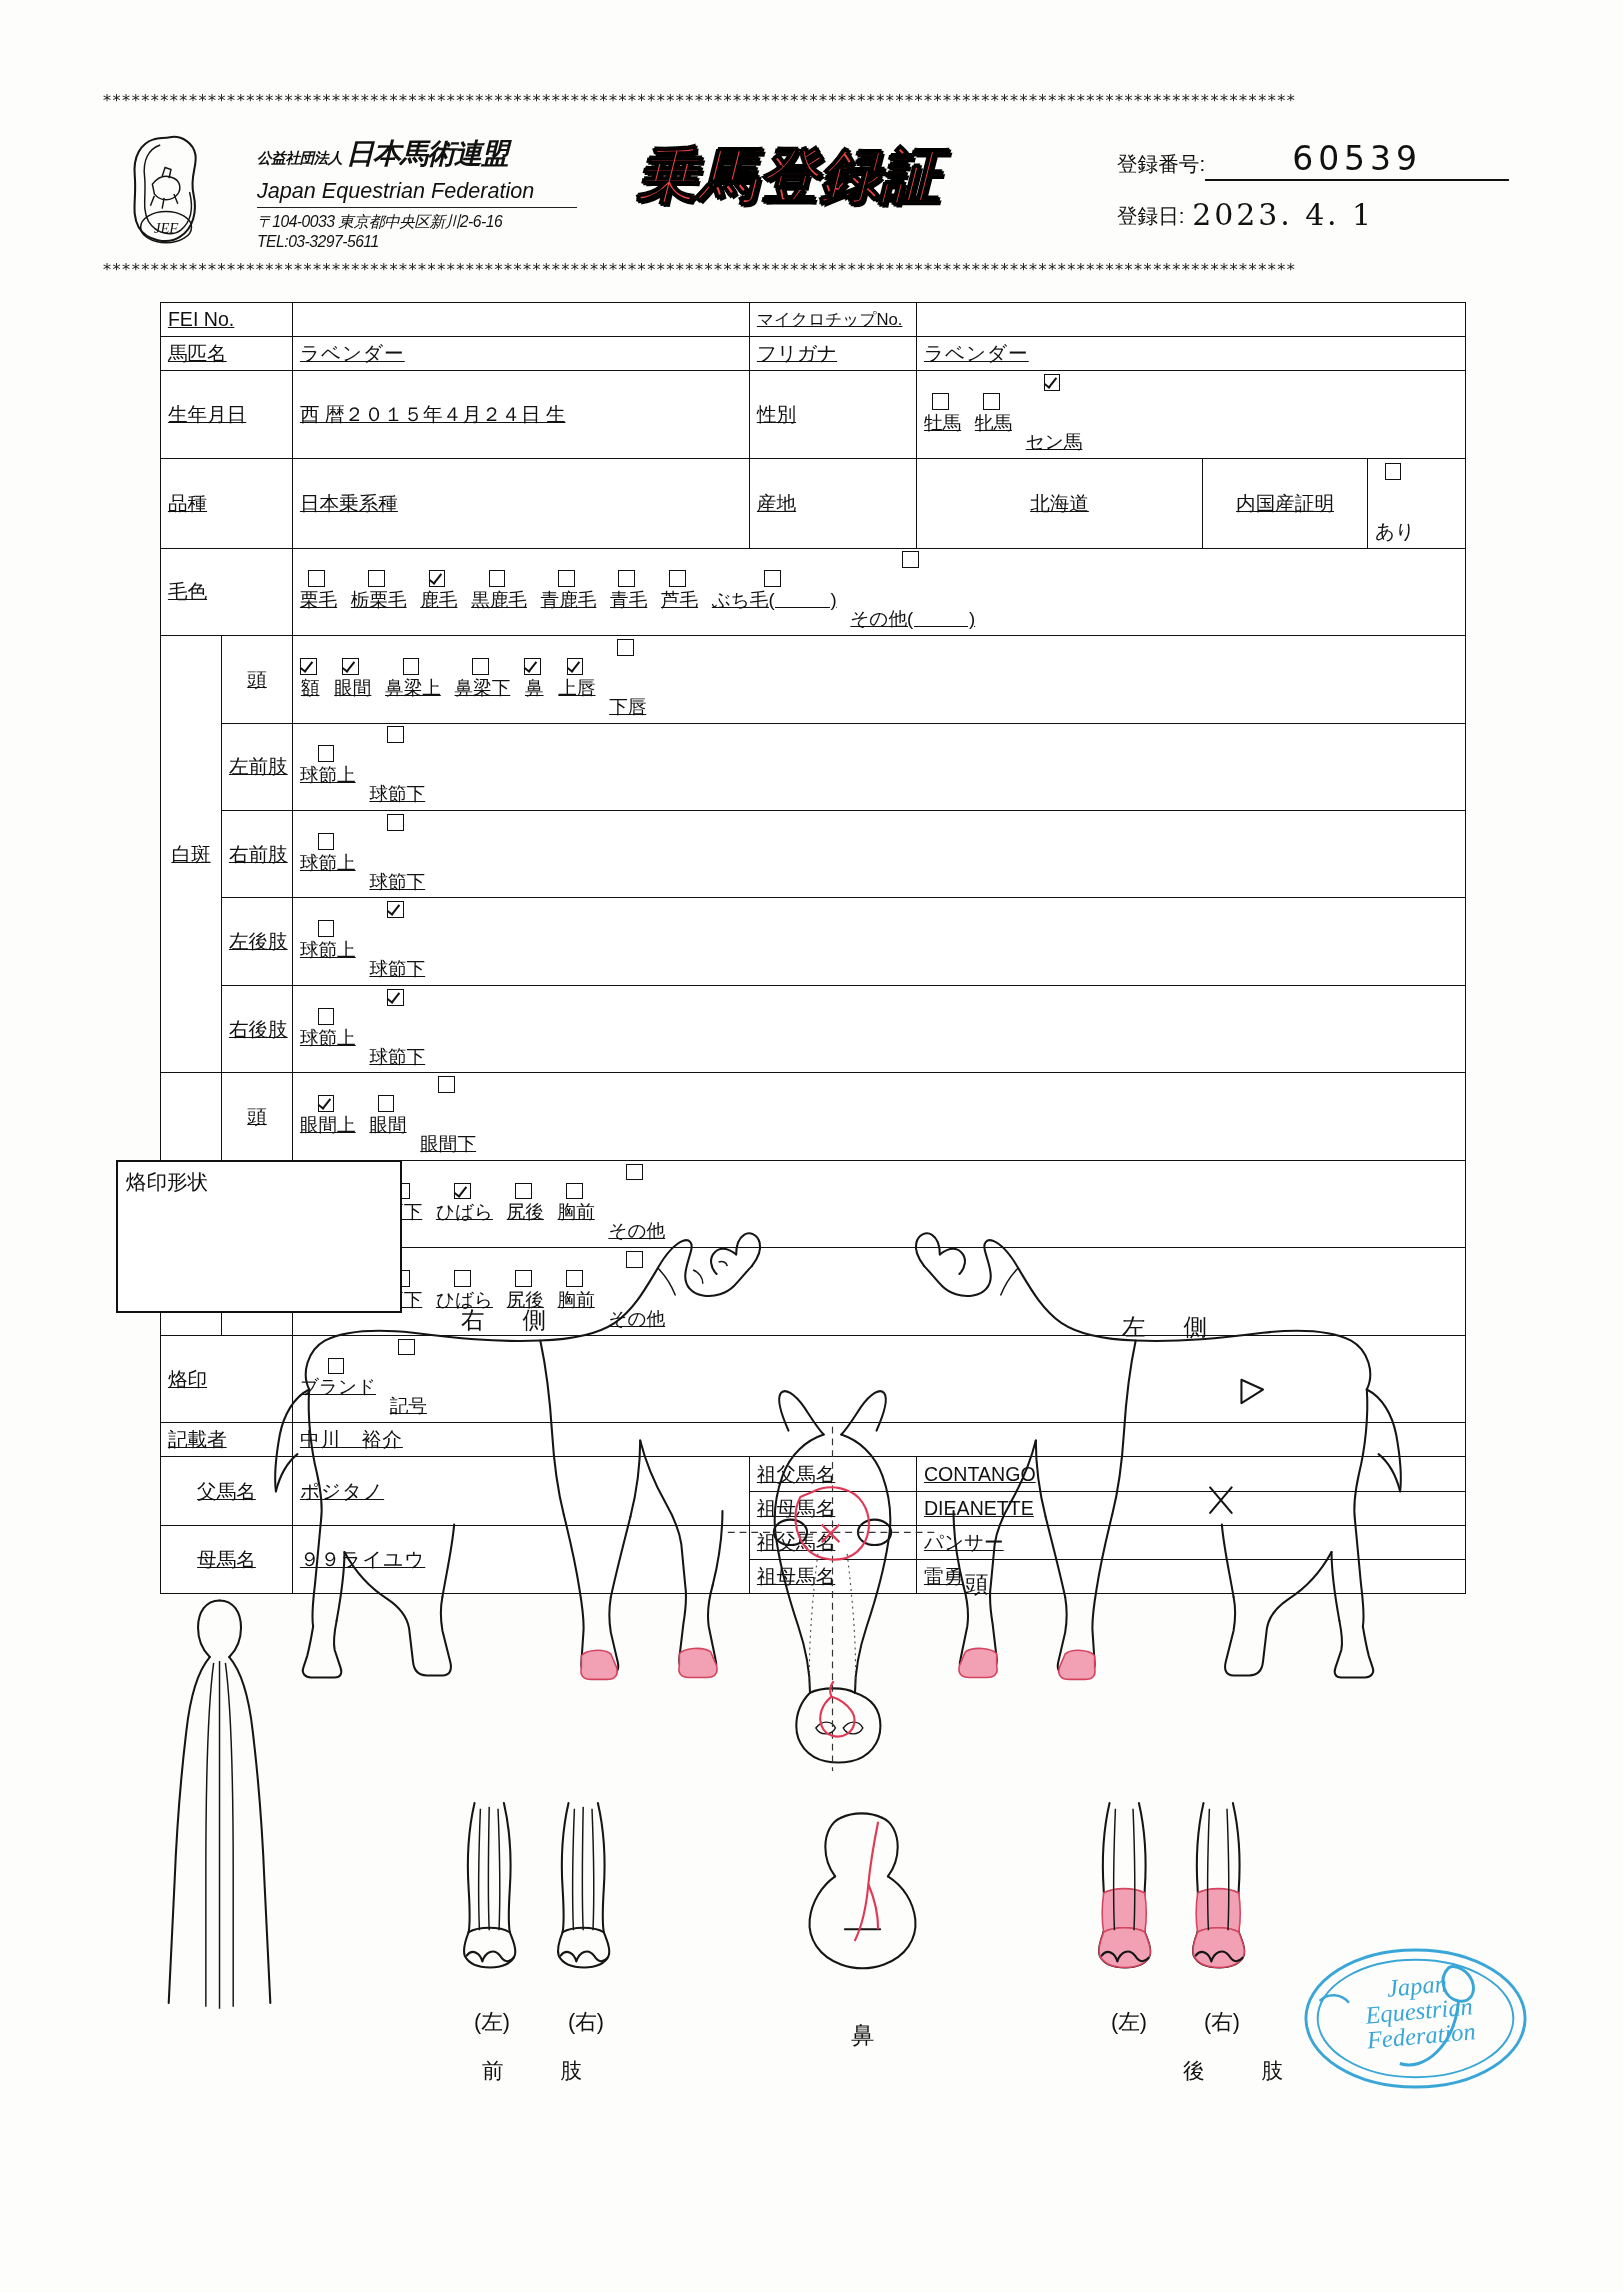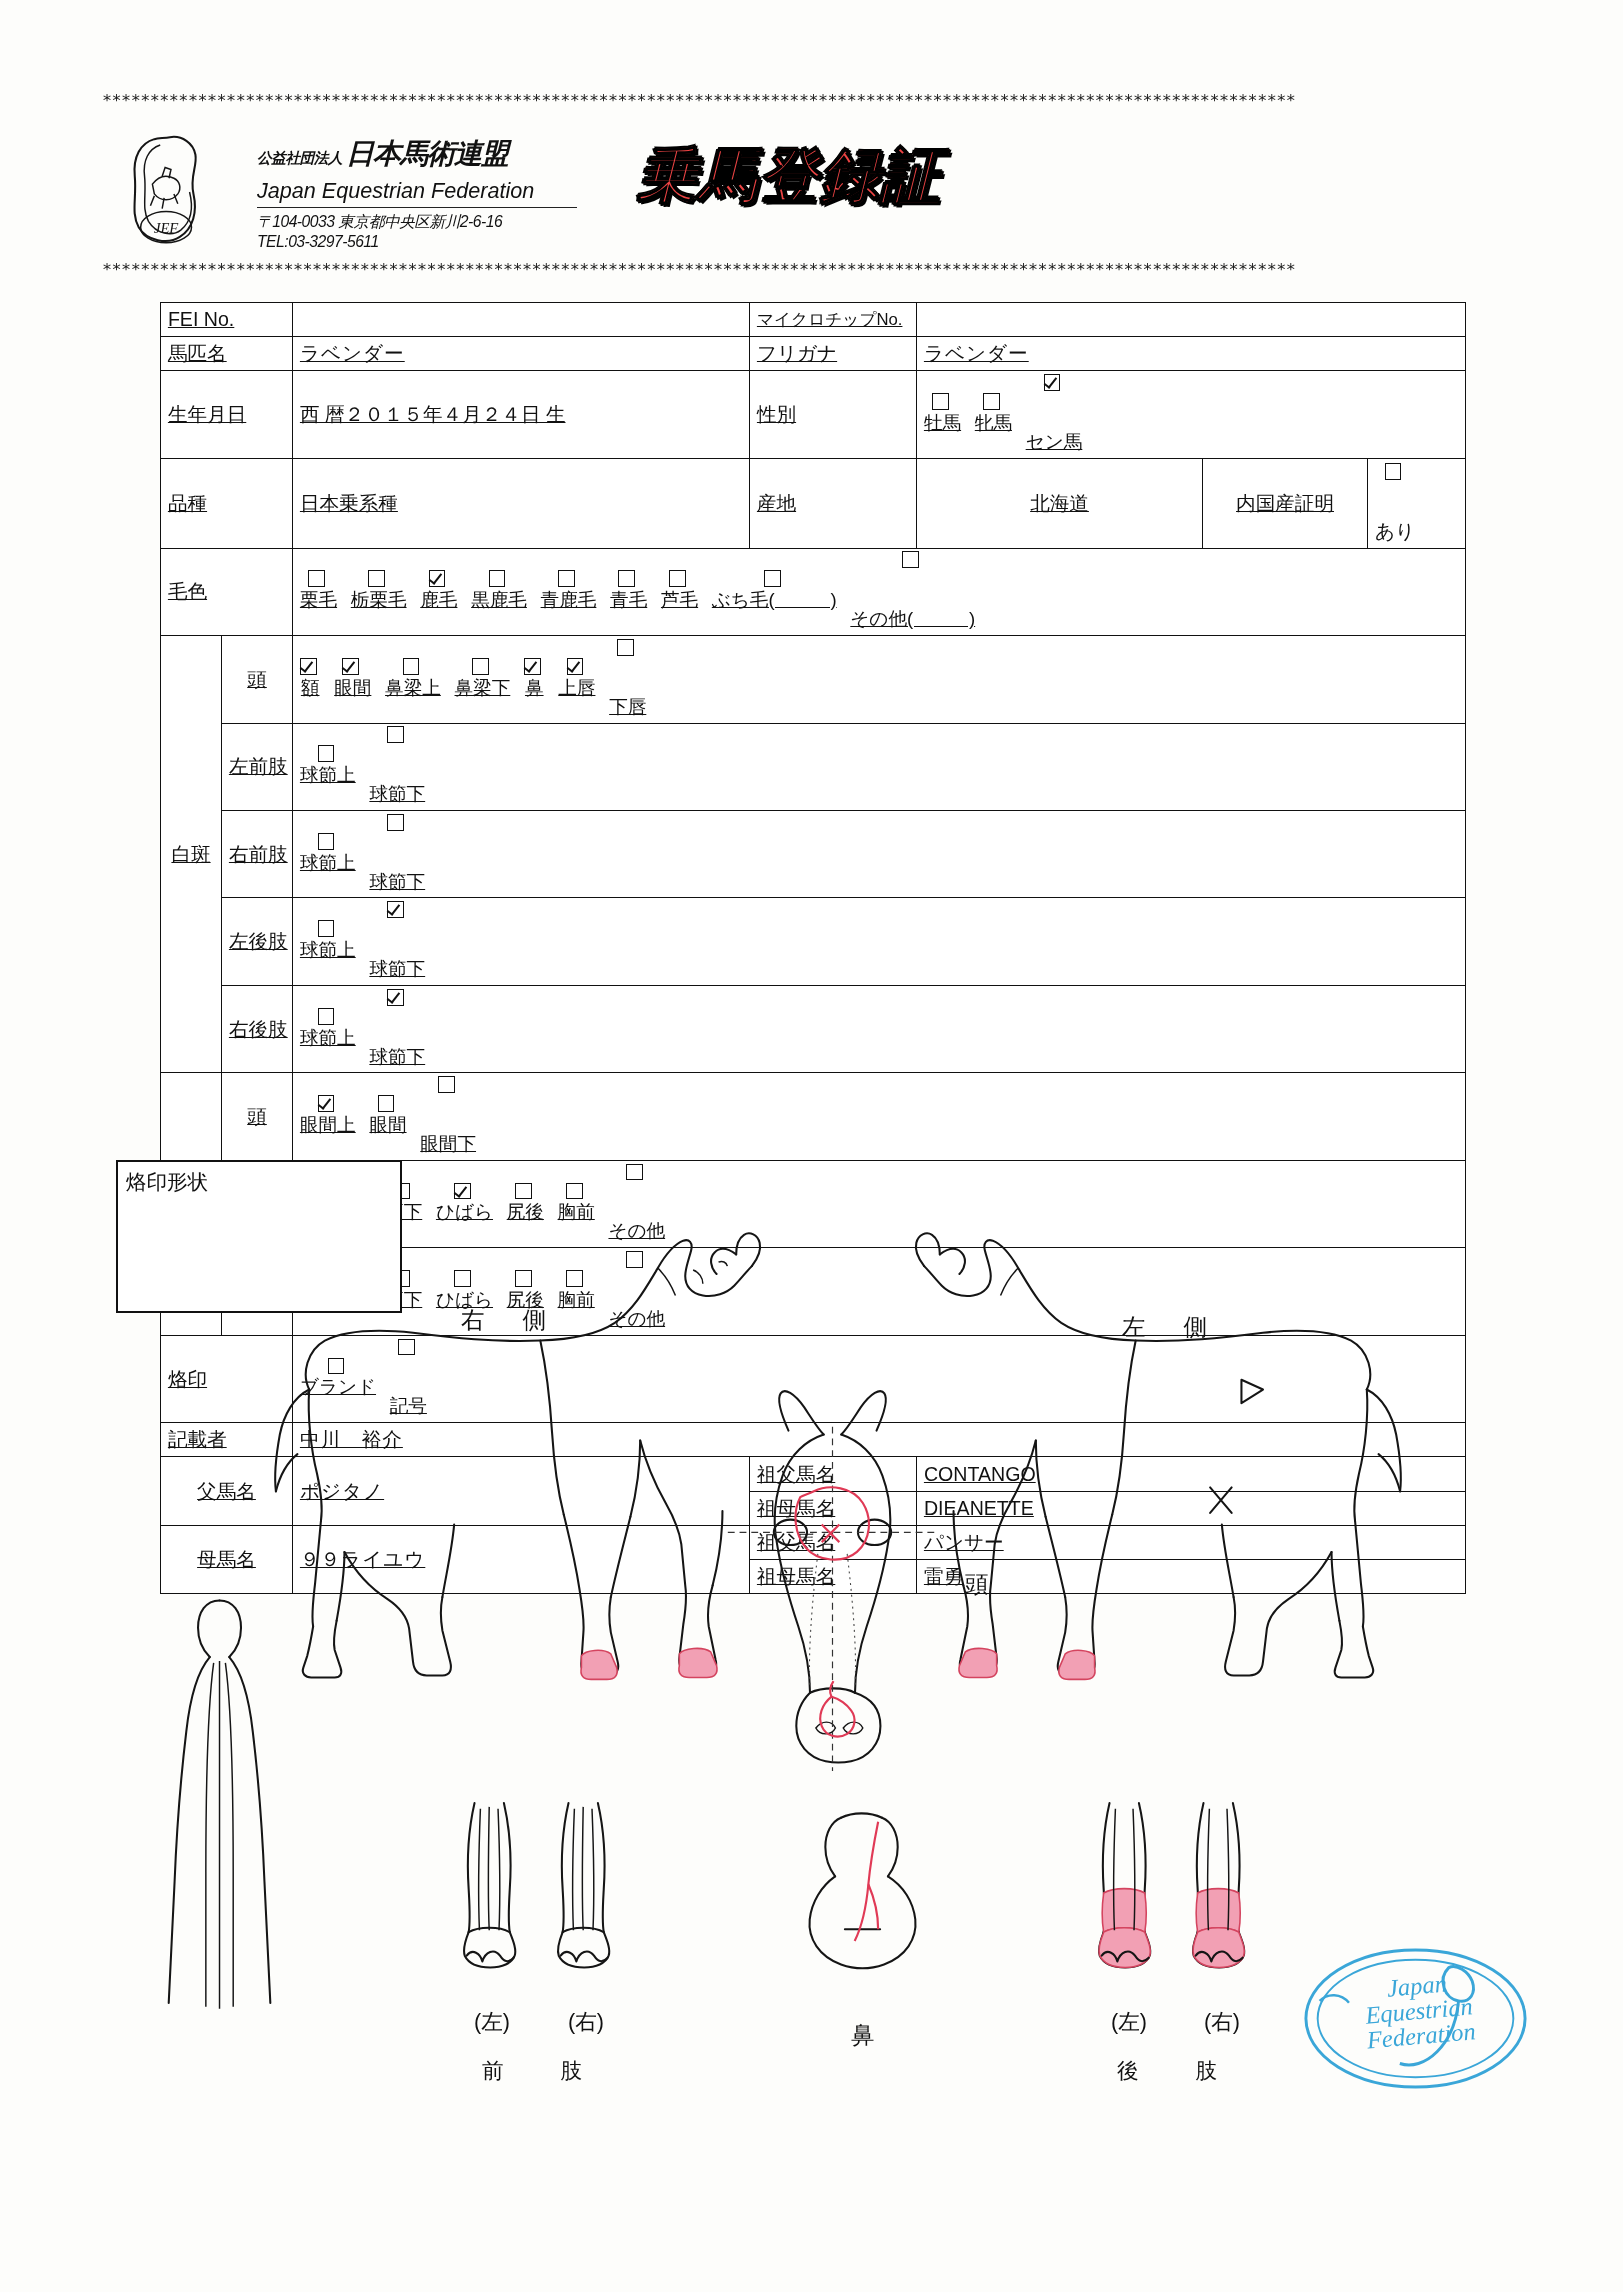--- a/index.html
+++ b/index.html
@@ -291,20 +291,30 @@
     </div>
     <div class="org-en">Japan Equestrian Federation</div>
     <div class="org-addr">
       <div>〒104-0033 東京都中央区新川2-6-16</div>
       <div>TEL:03-3297-5611</div>
     </div>
   </div>
 
   <div class="doc-title">乗馬登録証</div>
 
+  <div class="reg-fields">
+    <div class="reg-row">
+      <span class="reg-label">登録番号:</span>
+      <span class="reg-value">60539</span>
+    </div>
+    <div class="reg-row date">
+      <span class="reg-label">登録日:</span>
+      <span class="reg-value">2023. 4. 1</span>
+    </div>
+  </div>
 
   <div class="star-rule bottom">*****************************************************************************************************************************</div>
 
   <table class="main">
     <colgroup>
       <col style="width:61px">
         <col style="width:71px">
         <col style="width:457px">
       <col style="width:167px">
         <col style="width:286px">
@@ -798,21 +808,21 @@
       <path class="ink-thin" d="M46 10 C48 60 48 110 47 134"></path>
     </g>
   </svg>
 
   <div class="limb-cap" style="left:474px;top:2007px">(左)</div>
   <div class="limb-cap" style="left:568px;top:2007px">(右)</div>
   <div class="limb-word" style="left:482px;top:2056px">前 肢</div>
 
   <div class="limb-cap" style="left:1111px;top:2007px">(左)</div>
   <div class="limb-cap" style="left:1204px;top:2007px">(右)</div>
-  <div class="limb-word" style="left:1117px;top:2056px">後 肢</div>
+  <div class="limb-word" style="left:1183px;top:2056px">後 肢</div>
 
   <div class="seal">
     <svg width="227" height="145" viewBox="0 0 232 148">
       <ellipse cx="116" cy="74" rx="112" ry="70" fill="none" stroke="#3aa6d8" stroke-width="3"></ellipse>
       <ellipse cx="116" cy="74" rx="100" ry="60" fill="none" stroke="#3aa6d8" stroke-width="2"></ellipse>
       <path d="M150 22 C138 34 146 54 160 56 C172 58 178 48 174 36 C170 26 158 18 150 22 Z" fill="none" stroke="#3aa6d8" stroke-width="3"></path>
       <path d="M160 56 C158 78 150 96 138 108 C126 120 112 124 100 120" fill="none" stroke="#3aa6d8" stroke-width="3"></path>
       <path d="M18 56 C26 48 40 48 48 58" fill="none" stroke="#3aa6d8" stroke-width="2.5"></path>
     </svg>
     <div class="seal-text">

